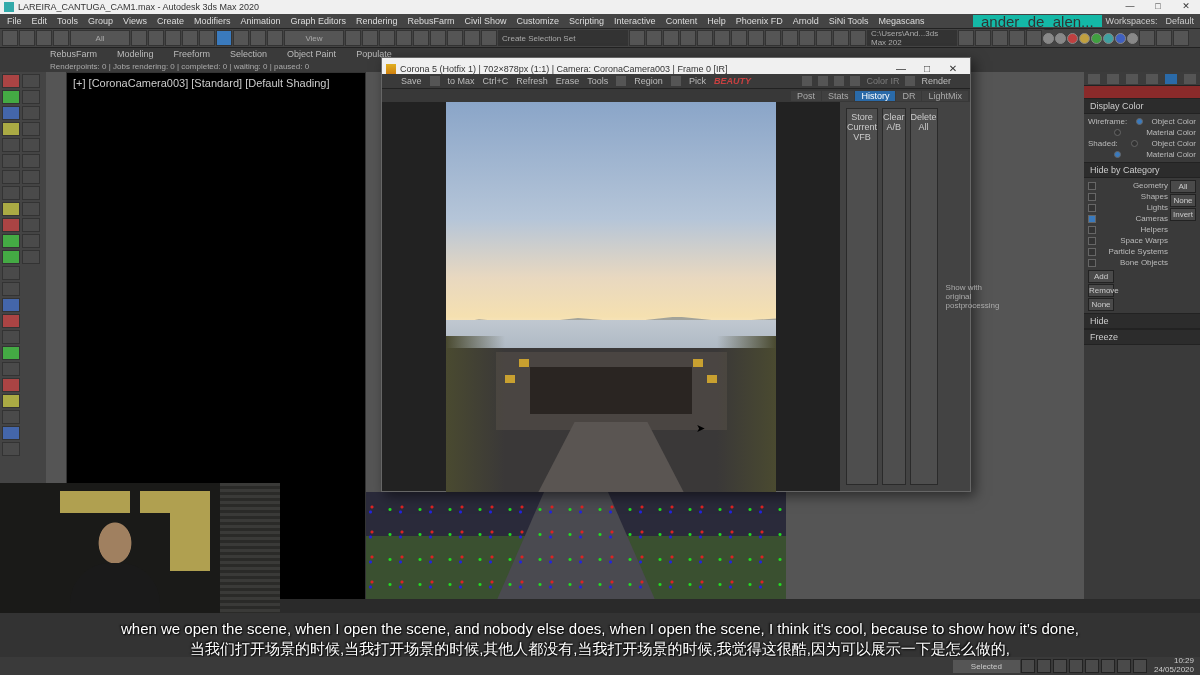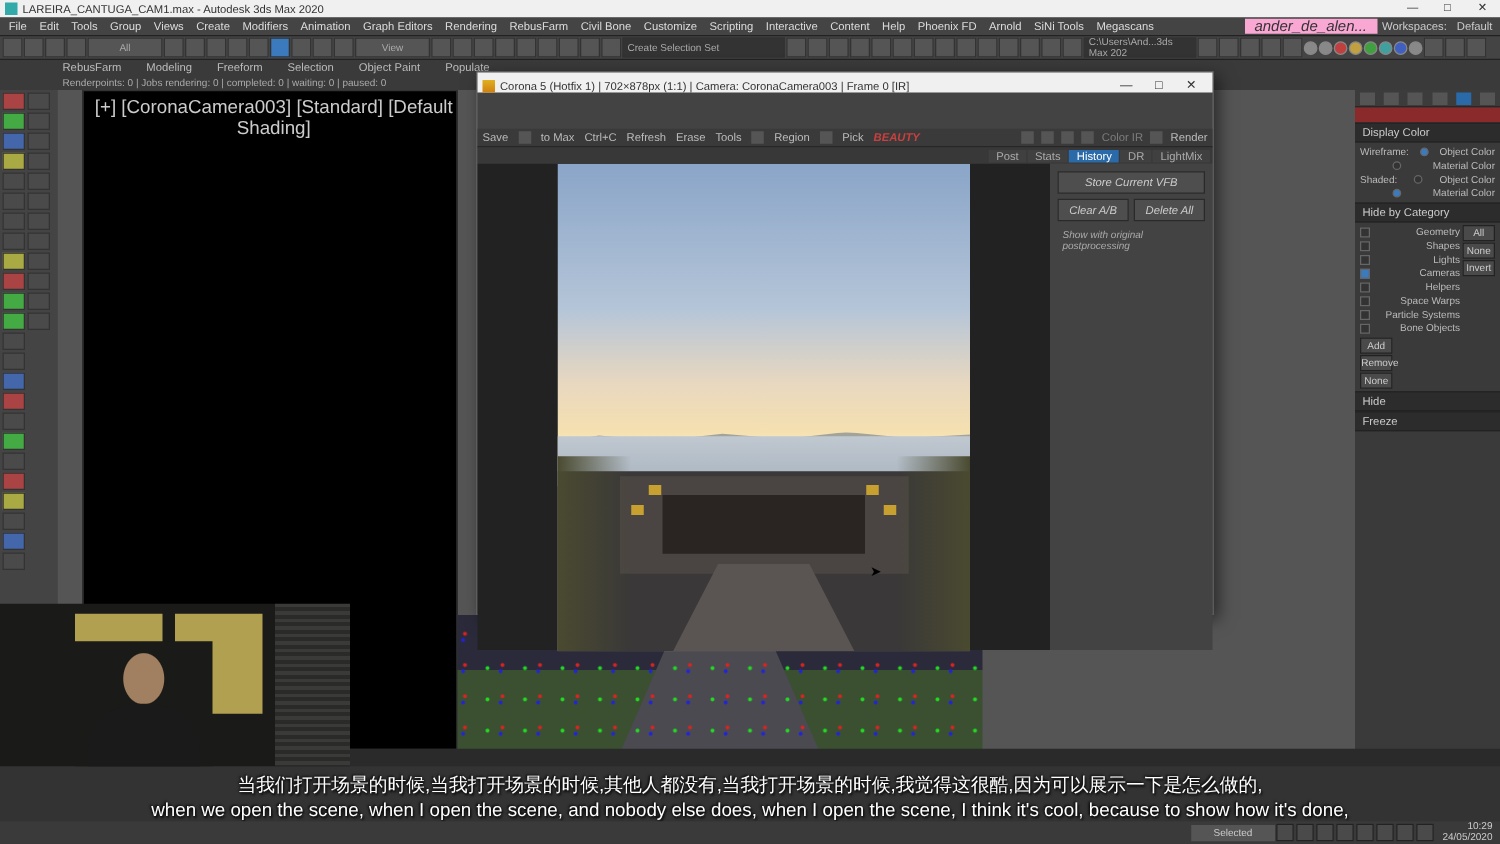--- a/index.html
+++ b/index.html
@@ -9,21 +9,21 @@
 .titlebar { height: 14px; background: #f0f0f0; display: flex; align-items: center; padding: 0 4px; color: #333; }
 .titlebar .icon { width: 10px; height: 10px; background: #3aa; margin-right: 4px; }
 .titlebar .title { flex: 1; font-size: 9px; }
 .titlebar .wbtns { display: flex; gap: 8px; }
 .titlebar .wbtn { width: 20px; height: 12px; text-align: center; font-size: 9px; cursor: default; }
 
 
 .menubar { height: 14px; background: #444; display: flex; align-items: center; padding: 0 2px; }
 .menubar .mitem { padding: 0 5px; font-size: 9px; color: #ddd; }
 .menubar .spacer { flex: 1; }
-.menubar .user { background: #f9a8d4; color: #333; padding: 0 8px; font-size: 12px; height: 12px; display: flex; align-items: center; font-style: italic; }
+.menubar .user { background: #14b8a6; color: #333; padding: 0 8px; font-size: 15px; height: 12px; display: flex; align-items: center; }
 .menubar .ws { padding: 0 4px; font-size: 9px; }
 
 
 .toolbar { height: 20px; background: #444; display: flex; align-items: center; gap: 1px; padding: 0 2px; border-top: 1px solid #222; border-bottom: 1px solid #222; }
 .tbtn { width: 16px; height: 16px; background: #555; border: 1px solid #333; }
 .tbtn.blue { background: #3a7abd; }
 .tbtn.wide { width: 60px; display: flex; align-items: center; justify-content: center; font-size: 8px; color: #aaa; }
 .tbtn.sel { width: 130px; background: #333; font-size: 8px; color: #aaa; display: flex; align-items: center; padding: 0 3px; }
 .tbtn.path { width: 90px; background: #333; font-size: 8px; color: #aaa; display: flex; align-items: center; padding: 0 3px; }
 .tcircle { width: 11px; height: 11px; border-radius: 50%; border: 1px solid #888; }
@@ -37,21 +37,21 @@
 
 .ribbon { height: 12px; background: #3a3a3a; display: flex; align-items: center; padding-left: 50px; gap: 20px; }
 .ribbon .rtab { font-size: 9px; color: #bbb; }
 
 
 .statusline { height: 12px; background: #3a3a3a; display: flex; align-items: center; padding: 0 50px; font-size: 8px; color: #aaa; }
 
 
 .main { position: absolute; top: 72px; left: 46px; right: 116px; bottom: 75px; background: #555; }
 .viewport-dark { position: absolute; top: 0; left: 20px; width: 300px; bottom: 0; background: #000; border: 1px solid #333; }
-.vp-label { position: absolute; top: 4px; left: 6px; font-size: 15px; color: #ccc; text-align: center; }
+.vp-label { position: absolute; top: 4px; left: 6px; font-size: 11px; color: #ccc; text-align: center; }
 
 
 .render-bg { position: absolute; top: 420px; left: 320px; width: 420px; height: 110px; background: linear-gradient(#2a2a3a 40%, #3a5030 40%); overflow: hidden; }
 .render-bg .path { position: absolute; left: 130px; top: 0; width: 160px; height: 110px; background: #4a4a50; clip-path: polygon(30% 0, 70% 0, 100% 100%, 0 100%); }
 .render-bg .dots { position: absolute; inset: 0; background: radial-gradient(circle at 20% 60%, #d22 1px, transparent 2px), radial-gradient(circle at 80% 70%, #2d2 1px, transparent 2px), radial-gradient(circle at 15% 80%, #22d 1px, transparent 2px); background-size: 30px 25px; }
 
 
 .leftcol { position: absolute; top: 72px; left: 0; width: 46px; bottom: 75px; background: #444; display: flex; flex-direction: column; gap: 2px; padding: 2px; }
 .leftcol .row { display: flex; gap: 2px; }
 .lbtn { width: 18px; height: 14px; background: #4a4a4a; border: 1px solid #333; }
@@ -76,21 +76,21 @@
 .rightcol .chk.on { background: #3a7abd; }
 .rightcol .minibtn { background: #4a4a4a; border: 1px solid #222; padding: 1px 0; font-size: 8px; text-align: center; }
 .rightcol .listbox { background: #222; border: 1px solid #555; height: 44px; font-size: 8px; padding: 1px; overflow: hidden; }
 
 
 .vfb { position: absolute; top: 57px; left: 381px; width: 590px; height: 435px; background: #434343; border: 1px solid #666; box-shadow: 4px 4px 12px rgba(0,0,0,.5); }
 .vfb-title { height: 16px; background: #f0f0f0; display: flex; align-items: flex-end; padding: 0 4px; color: #333; }
 .vfb-title .cicon { width: 10px; height: 10px; background: linear-gradient(#e0b020,#d08010); margin-right: 4px; }
 .vfb-title .t { flex: 1; font-size: 9px; }
 .vfb-title .wbtn { width: 26px; text-align: center; font-size: 10px; }
-.vfb-bar { height: 15px; background: #3a3a3a; display: flex; align-items: center; padding: 0 4px; gap: 8px; border-bottom: 1px solid #222; font-size: 9px; margin-top: 29px; }
+.vfb-bar { height: 15px; background: #3a3a3a; display: flex; align-items: center; padding: 0 19px; gap: 8px; border-bottom: 1px solid #222; font-size: 9px; }
 .vfb-bar .bbtn { color: #bbb; }
 .vfb-bar .render { color: #fff; margin-left: auto; }
 .vfb-bar .beauty { color: #c84040; font-style: italic; font-weight: bold; }
 .vfb-bar .ib { width: 10px; height: 10px; background: #555; }
 .vfb-tabs { height: 13px; background: #383838; display: flex; align-items: center; justify-content: flex-end; gap: 1px; padding: 0 2px; }
 .vfb-tabs .vtab { padding: 0 6px; font-size: 9px; background: #404040; color: #aaa; }
 .vfb-tabs .vtab.active { background: #2a6aa8; color: #fff; }
 .vfb-body { display: flex; height: calc(100% - 44px); }
 .vfb-render { flex: 1; background: #222; display: flex; align-items: flex-start; justify-content: center; padding: 0; }
 .render-img { width: 330px; height: 390px; position: relative; overflow: hidden; }
@@ -98,25 +98,25 @@
 .render-img .mtn { position: absolute; top: 55%; left: 0; right: 0; height: 14px; background: #6a7a88; clip-path: polygon(0 60%, 10% 20%, 25% 50%, 40% 10%, 55% 40%, 70% 0%, 85% 35%, 100% 15%, 100% 100%, 0 100%); opacity: .6; }
 .render-img .water { position: absolute; top: 56%; left: 0; right: 0; height: 40px; background: linear-gradient(#c0c8d0, #a8b4c0); }
 .render-img .deck { position: absolute; top: 63%; left: 0; right: 0; bottom: 0; background: #3a3838; }
 .render-img .pit { position: absolute; top: 64%; left: 15%; right: 15%; height: 20%; background: #4a4542; }
 .render-img .pit::before { content:""; position:absolute; top:20%; left:15%; right:15%; bottom:20%; background: #2a2522; }
 .render-img .walk { position: absolute; top: 82%; left: 28%; right: 28%; bottom: 0; background: #5a5552; clip-path: polygon(25% 0, 75% 0, 100% 100%, 0 100%); }
 .render-img .grass-l { position: absolute; top: 60%; left: 0; width: 18%; bottom: 0; background: linear-gradient(90deg, #4a4a30, transparent); }
 .render-img .grass-r { position: absolute; top: 60%; right: 0; width: 18%; bottom: 0; background: linear-gradient(-90deg, #4a4a30, transparent); }
 .render-img .cushion { position: absolute; width: 10px; height: 8px; background: #c8a030; }
 .render-img .cursor { position: absolute; top: 320px; left: 250px; font-size: 11px; color: #000; }
-.vfb-side { width: 130px; background: #434343; padding: 6px; display: flex; flex-direction: column; gap: 4px; font-style: italic; }
+.vfb-side { width: 130px; background: #434343; padding: 6px; display: flex; gap: 4px; }
 .vfb-side .sbtn { background: #4e4e4e; border: 1px solid #2a2a2a; padding: 3px 0; text-align: center; font-size: 9px; }
 .vfb-side .srow { display: flex; gap: 4px; }
 .vfb-side .srow .sbtn { flex: 1; }
-.vfb-side .schk { display: flex; align-items: flex-start; gap: 4px; font-size: 8px; color: #aaa; padding: 2px 0; }
+.vfb-side .schk { display: flex; align-items: center; gap: 4px; font-size: 8px; color: #aaa; padding: 2px 0; }
 
 
 .webcam { position: absolute; left: 0; bottom: 62px; width: 280px; height: 130px; background: #1a1a18; }
 .webcam .frame1 { position: absolute; left: 60px; top: 8px; width: 70px; height: 80px; background: #b0a050; }
 .webcam .frame2 { position: absolute; left: 140px; top: 8px; width: 70px; height: 80px; background: #b0a050; }
 .webcam .blinds { position: absolute; right: 0; top: 0; width: 60px; bottom: 0; background: repeating-linear-gradient(#3a3a38 0 3px, #2a2a28 3px 6px); }
 .webcam .person { position: absolute; left: 60px; bottom: 0; width: 110px; height: 100px; background: radial-gradient(ellipse 40px 50px at 50% 30%, #a08060 40%, transparent 42%), #1a1a18; }
 .webcam .person::after { content:""; position:absolute; bottom:0; left:10px; right:10px; height:50px; background:#1a1a1a; border-radius: 40px 40px 0 0; }
 
 
@@ -148,21 +148,21 @@
   <span class="mitem">Edit</span>
   <span class="mitem">Tools</span>
   <span class="mitem">Group</span>
   <span class="mitem">Views</span>
   <span class="mitem">Create</span>
   <span class="mitem">Modifiers</span>
   <span class="mitem">Animation</span>
   <span class="mitem">Graph Editors</span>
   <span class="mitem">Rendering</span>
   <span class="mitem">RebusFarm</span>
-  <span class="mitem">Civil Bone</span>
+  <span class="mitem">Civil Show</span>
   <span class="mitem">Customize</span>
   <span class="mitem">Scripting</span>
   <span class="mitem">Interactive</span>
   <span class="mitem">Content</span>
   <span class="mitem">Help</span>
   <span class="mitem">Phoenix FD</span>
   <span class="mitem">Arnold</span>
   <span class="mitem">SiNi Tools</span>
   <span class="mitem">Megascans</span>
   <span class="spacer"></span>
@@ -503,22 +503,22 @@
 <div class="webcam">
   <div class="frame1"></div>
     <div class="frame2"></div>
     <div class="blinds"></div>
     <div class="person"></div>
 </div>
 
 <div class="timeline"></div>
 
 <div class="subtitle">
+  <div>when we open the scene, when I open the scene, and nobody else does, when I open the scene, I think it's cool, because to show how it's done,</div>
   <div>当我们打开场景的时候,当我打开场景的时候,其他人都没有,当我打开场景的时候,我觉得这很酷,因为可以展示一下是怎么做的,</div>
-  <div>when we open the scene, when I open the scene, and nobody else does, when I open the scene, I think it's cool, because to show how it's done,</div>
 </div>
 
 <div class="bottom-status">
   <div class="fill"></div>
   <div class="sel">Selected</div>
   <div class="ctl"></div>
   <div class="ctl"></div>
   <div class="ctl"></div>
   <div class="ctl"></div>
   <div class="ctl"></div>

